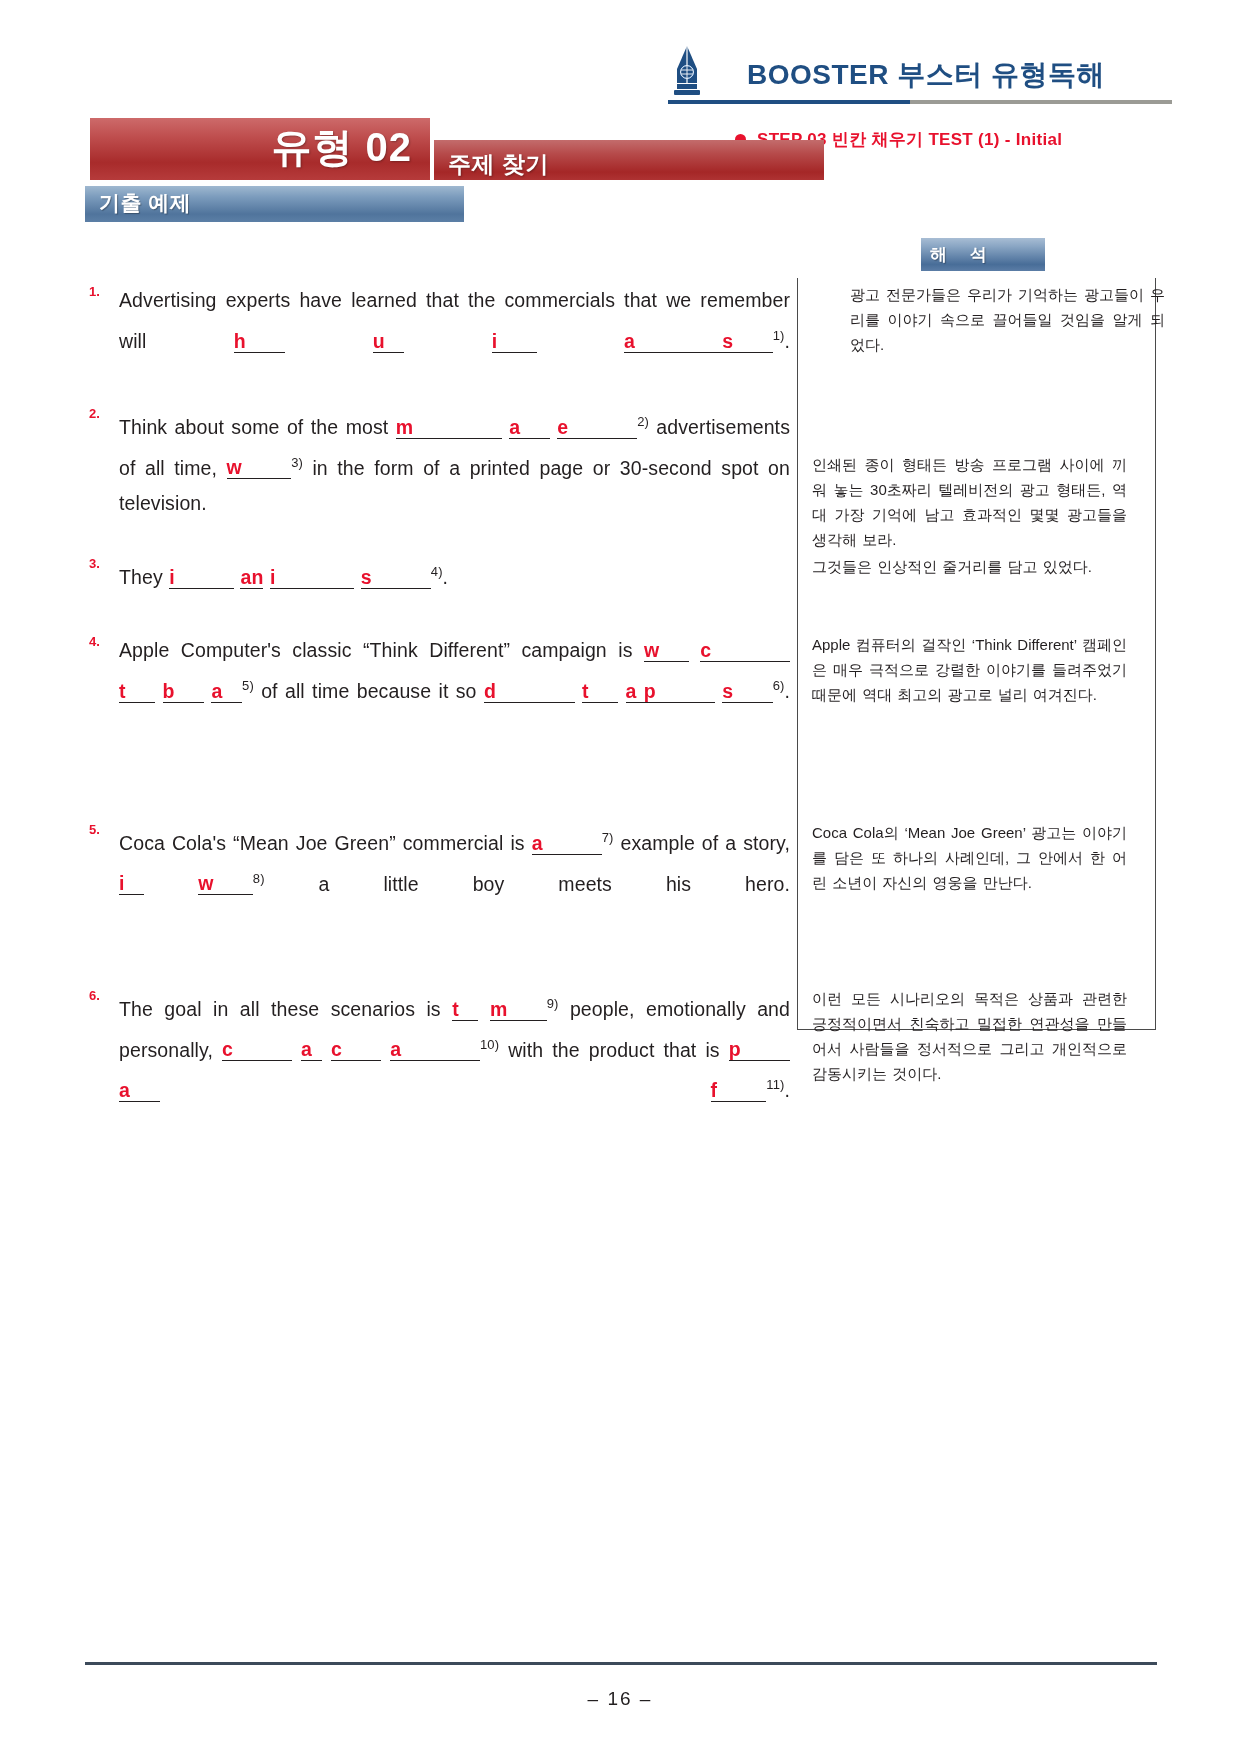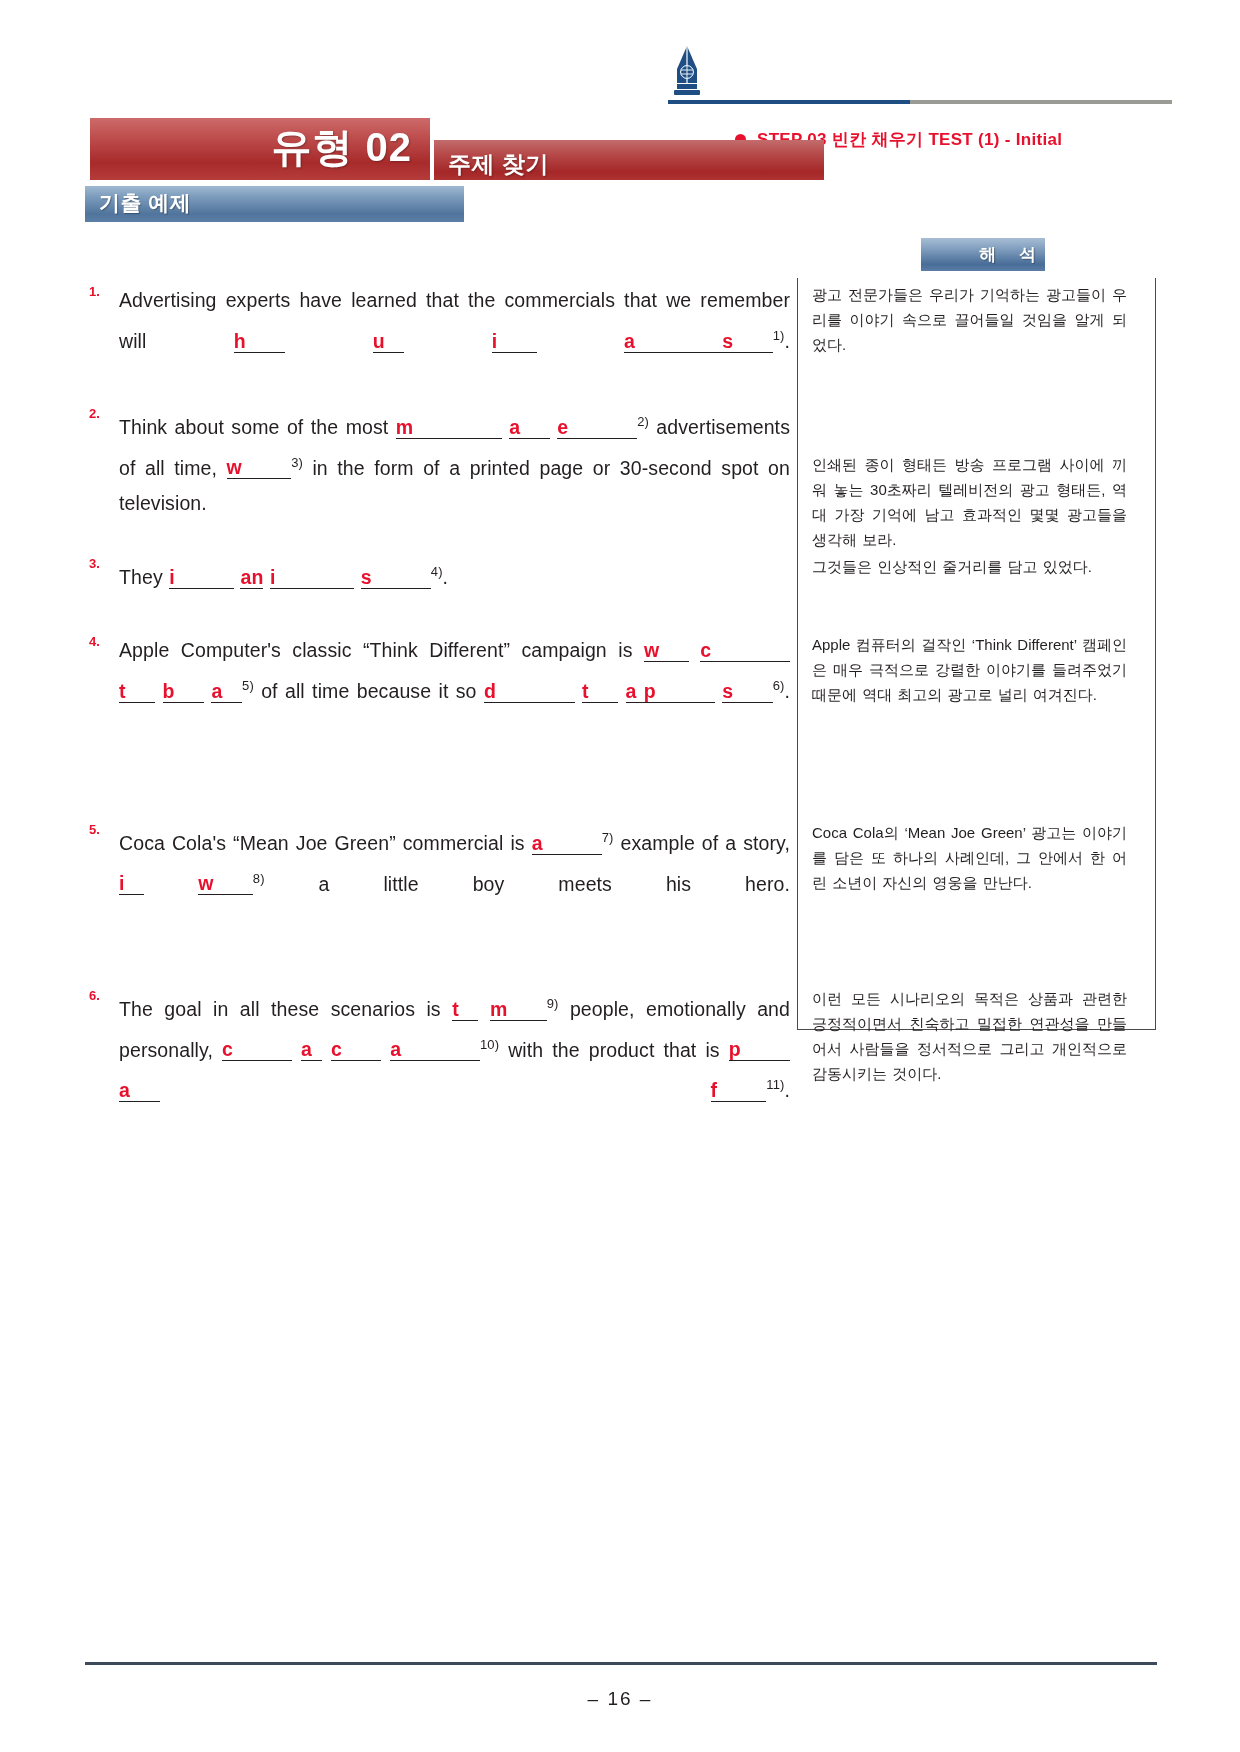--- a/index.html
+++ b/index.html
@@ -145,21 +145,21 @@
   
   .trans-badge {
     position: absolute;
     left: 921px;
     top: 238px;
     width: 124px;
     height: 33px;
     background: linear-gradient(to bottom, #a8bdd4 0%, #8aa6c4 25%, #486d98 80%, #5b7da6 100%);
     display: flex;
     align-items: center;
-    justify-content: flex-end;
+    justify-content: flex-start;
   }
   .trans-badge-label {
     color: #ffffff;
     font-size: 17px;
     font-weight: bold;
     letter-spacing: 9px;
     text-indent: 9px;
     text-shadow: 1px 1px 1px rgba(0,0,0,0.3);
   }
 
@@ -277,20 +277,21 @@
         <path d="M22 1 L32 24 L32 38 L12 38 L12 24 Z" fill="#1f4e82"></path>
         <path d="M22 1 L22 40" stroke="#ffffff" stroke-width="1.2"></path>
         <circle cx="22" cy="27" r="7" fill="#2a6bb5"></circle>
         <path d="M16 27 a6 6 0 0 1 12 0 a6 6 0 0 1 -12 0" fill="#1f4e82"></path>
         <circle cx="22" cy="27" r="6.4" fill="none" stroke="#ffffff" stroke-width="1"></circle>
         <path d="M16.2 25 h11.6 M16.2 29 h11.6 M22 20.6 v12.8" stroke="#ffffff" stroke-width="0.9"></path>
         <rect x="12" y="39" width="20" height="5" fill="#1f4e82"></rect>
         <rect x="9" y="45" width="26" height="5" rx="1" fill="#1f4e82"></rect>
       </svg>
     </div>
+    <div class="brand-title">BOOSTER 부스터 유형독해</div>
     <div class="brand-rule"></div>
   </div>
 
   <div class="step-line">
     <span class="step-bullet"></span>
     <span class="step-text">STEP 03 빈칸 채우기 TEST (1) - Initial</span>
   </div>
 
   <div class="type-band">
     <div class="type-band-label">유형 02</div>
@@ -328,21 +329,21 @@
         <div class="q-item" style="top: 538px;">
           <div class="q-num">5.</div>
           <div class="q-body lastjust">Coca Cola's “Mean Joe Green” commercial is <span class="blank">a      </span><span class="sup">7)</span> example of a story, <span class="blank">i  </span> <span class="blank">w    </span><span class="sup">8)</span> a little boy meets his hero.</div>
         </div>
         <div class="q-item" style="top: 704px;">
           <div class="q-num">6.</div>
           <div class="q-body lastjust">The goal in all these scenarios is <span class="blank">t  </span> <span class="blank">m    </span><span class="sup">9)</span> people, emotionally and personally, <span class="blank">c      </span> <span class="blank">a </span> <span class="blank">c    </span> <span class="blank">a        </span><span class="sup">10)</span> with the product that is <span class="blank">p     </span> <span class="blank">a   </span> <span class="blank">f     </span><span class="sup">11)</span>.</div>
         </div>
       </div>
     <div class="col-right" id="translations-col">
-        <div class="t-item" style="top: 4px;">광고 전문가들은 우리가 기억하는 광고들이 우리를 이야기 속으로 끌어들일 것임을 알게 되었다.</div>
+        <div class="t-item" style="top: 4px; margin-left: 38px;">광고 전문가들은 우리가 기억하는 광고들이 우리를 이야기 속으로 끌어들일 것임을 알게 되었다.</div>
         <div class="t-item" style="top: 126px; margin-top: 48px;">인쇄된 종이 형태든 방송 프로그램 사이에 끼워 놓는 30초짜리 텔레비전의 광고 형태든, 역대 가장 기억에 남고 효과적인 몇몇 광고들을 생각해 보라.</div>
         <div class="t-item" style="top: 276px;">그것들은 인상적인 줄거리를 담고 있었다.</div>
         <div class="t-item" style="top: 354px;">Apple 컴퓨터의 걸작인 ‘Think Different’ 캠페인은 매우 극적으로 강렬한 이야기를 들려주었기 때문에 역대 최고의 광고로 널리 여겨진다.</div>
         <div class="t-item" style="top: 542px;">Coca Cola의 ‘Mean Joe Green’ 광고는 이야기를 담은 또 하나의 사례인데, 그 안에서 한 어린 소년이 자신의 영웅을 만난다.</div>
         <div class="t-item" style="top: 708px;">이런 모든 시나리오의 목적은 상품과 관련한 긍정적이면서 친숙하고 밀접한 연관성을 만들어서 사람들을 정서적으로 그리고 개인적으로 감동시키는 것이다.</div>
       </div>
   </div>
 
   <div class="footer-rule"></div>
   <div class="footer-page">– 16 –</div>

